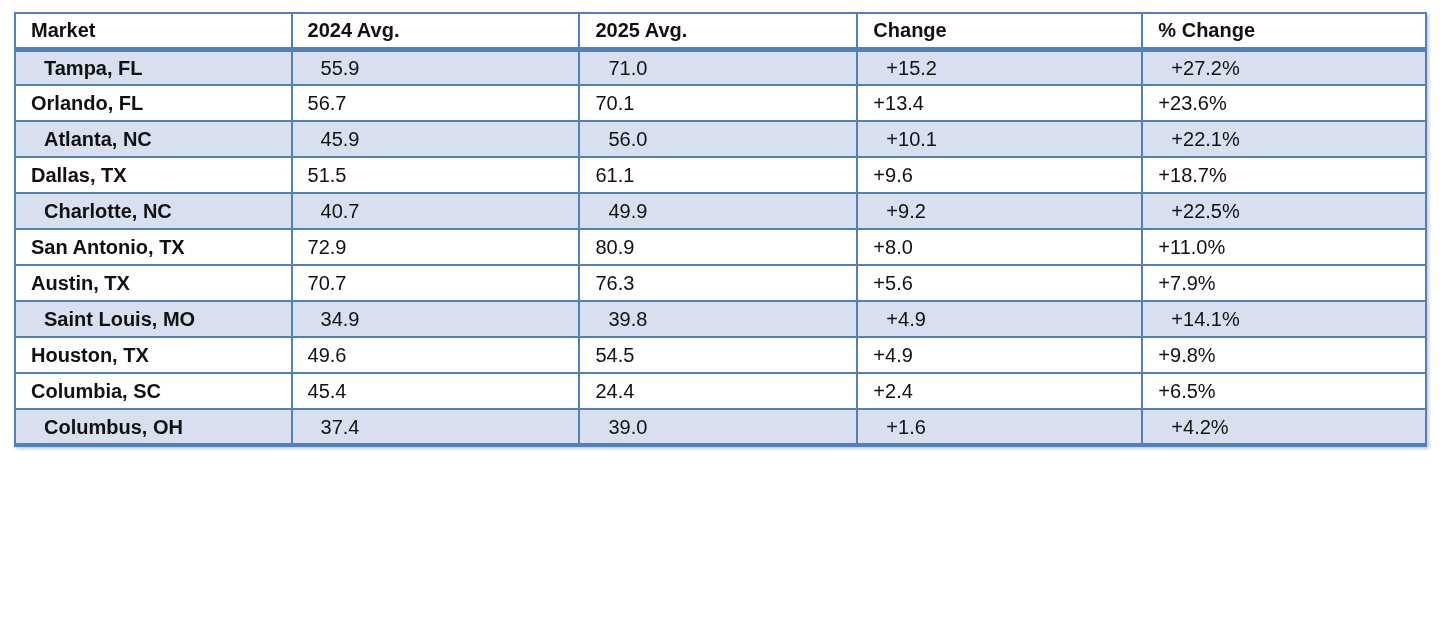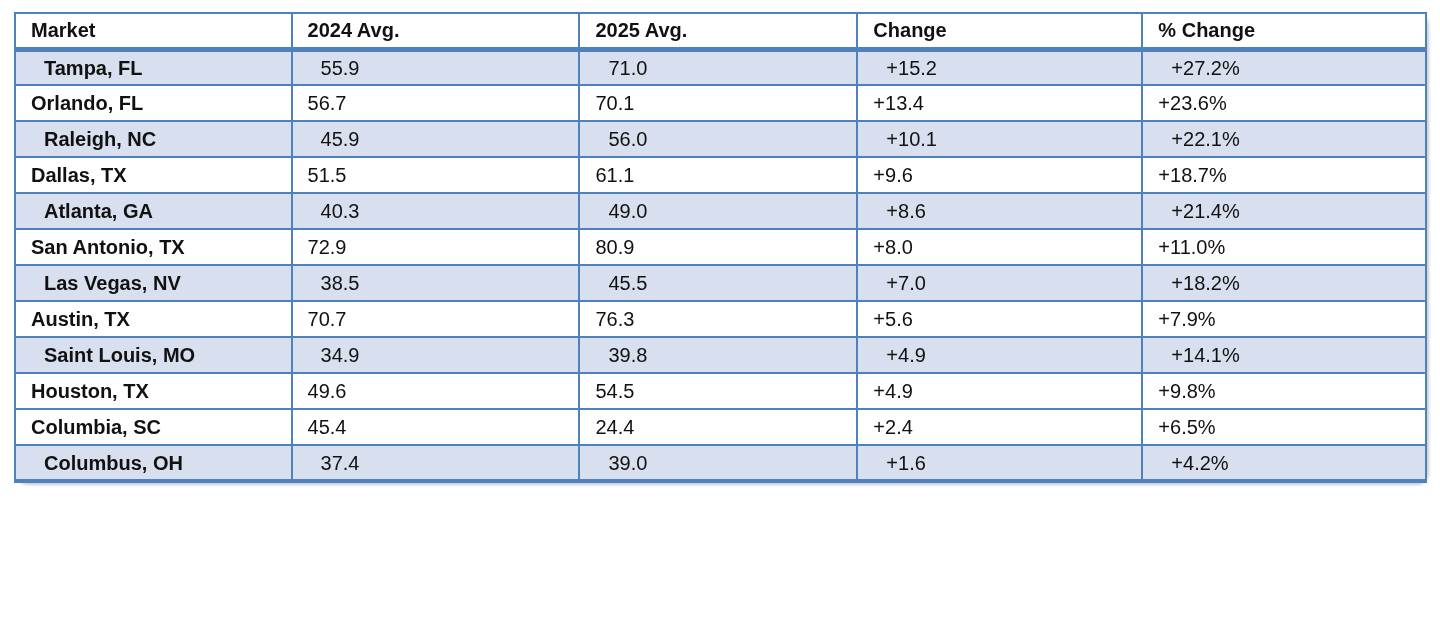--- a/index.html
+++ b/index.html
@@ -22,21 +22,20 @@
     position: absolute;
     left: 14px;
     top: 12px;
     width: 1413px;
   }
   table.market-table {
     width: 100%;
     border-collapse: collapse;
     table-layout: fixed;
     box-shadow: 2px 2px 3px rgba(100, 110, 130, 0.35);
-    border-radius: 12px;
   }
   col.c1 { width: 19.6%; }
   col.c2 { width: 20.4%; }
   col.c3 { width: 19.7%; }
   col.c4 { width: 20.2%; }
   col.c5 { width: 20.1%; }
   th, td {
     border: 2px solid var(--border);
     height: 36px;
     padding: 0 6px 0 15px;
@@ -98,53 +97,46 @@
           <td>+27.2%</td>
         </tr>
         <tr>
           <td class="market">Orlando, FL</td>
           <td>56.7</td>
           <td>70.1</td>
           <td>+13.4</td>
           <td>+23.6%</td>
         </tr>
         <tr class="banded">
-          <td class="market">Raleigh, NC</td>
+          <td class="market">Atlanta, NC</td>
           <td>45.9</td>
           <td>56.0</td>
           <td>+10.1</td>
           <td>+22.1%</td>
         </tr>
         <tr>
           <td class="market">Dallas, TX</td>
           <td>51.5</td>
           <td>61.1</td>
           <td>+9.6</td>
           <td>+18.7%</td>
         </tr>
         <tr class="banded">
-          <td class="market">Atlanta, GA</td>
-          <td>40.3</td>
-          <td>49.0</td>
-          <td>+8.6</td>
-          <td>+21.4%</td>
+          <td class="market">Charlotte, NC</td>
+          <td>40.7</td>
+          <td>49.9</td>
+          <td>+9.2</td>
+          <td>+22.5%</td>
         </tr>
         <tr>
           <td class="market">San Antonio, TX</td>
           <td>72.9</td>
           <td>80.9</td>
           <td>+8.0</td>
           <td>+11.0%</td>
-        </tr>
-        <tr class="banded">
-          <td class="market">Las Vegas, NV</td>
-          <td>38.5</td>
-          <td>45.5</td>
-          <td>+7.0</td>
-          <td>+18.2%</td>
         </tr>
         <tr>
           <td class="market">Austin, TX</td>
           <td>70.7</td>
           <td>76.3</td>
           <td>+5.6</td>
           <td>+7.9%</td>
         </tr>
         <tr class="banded">
           <td class="market">Saint Louis, MO</td>

